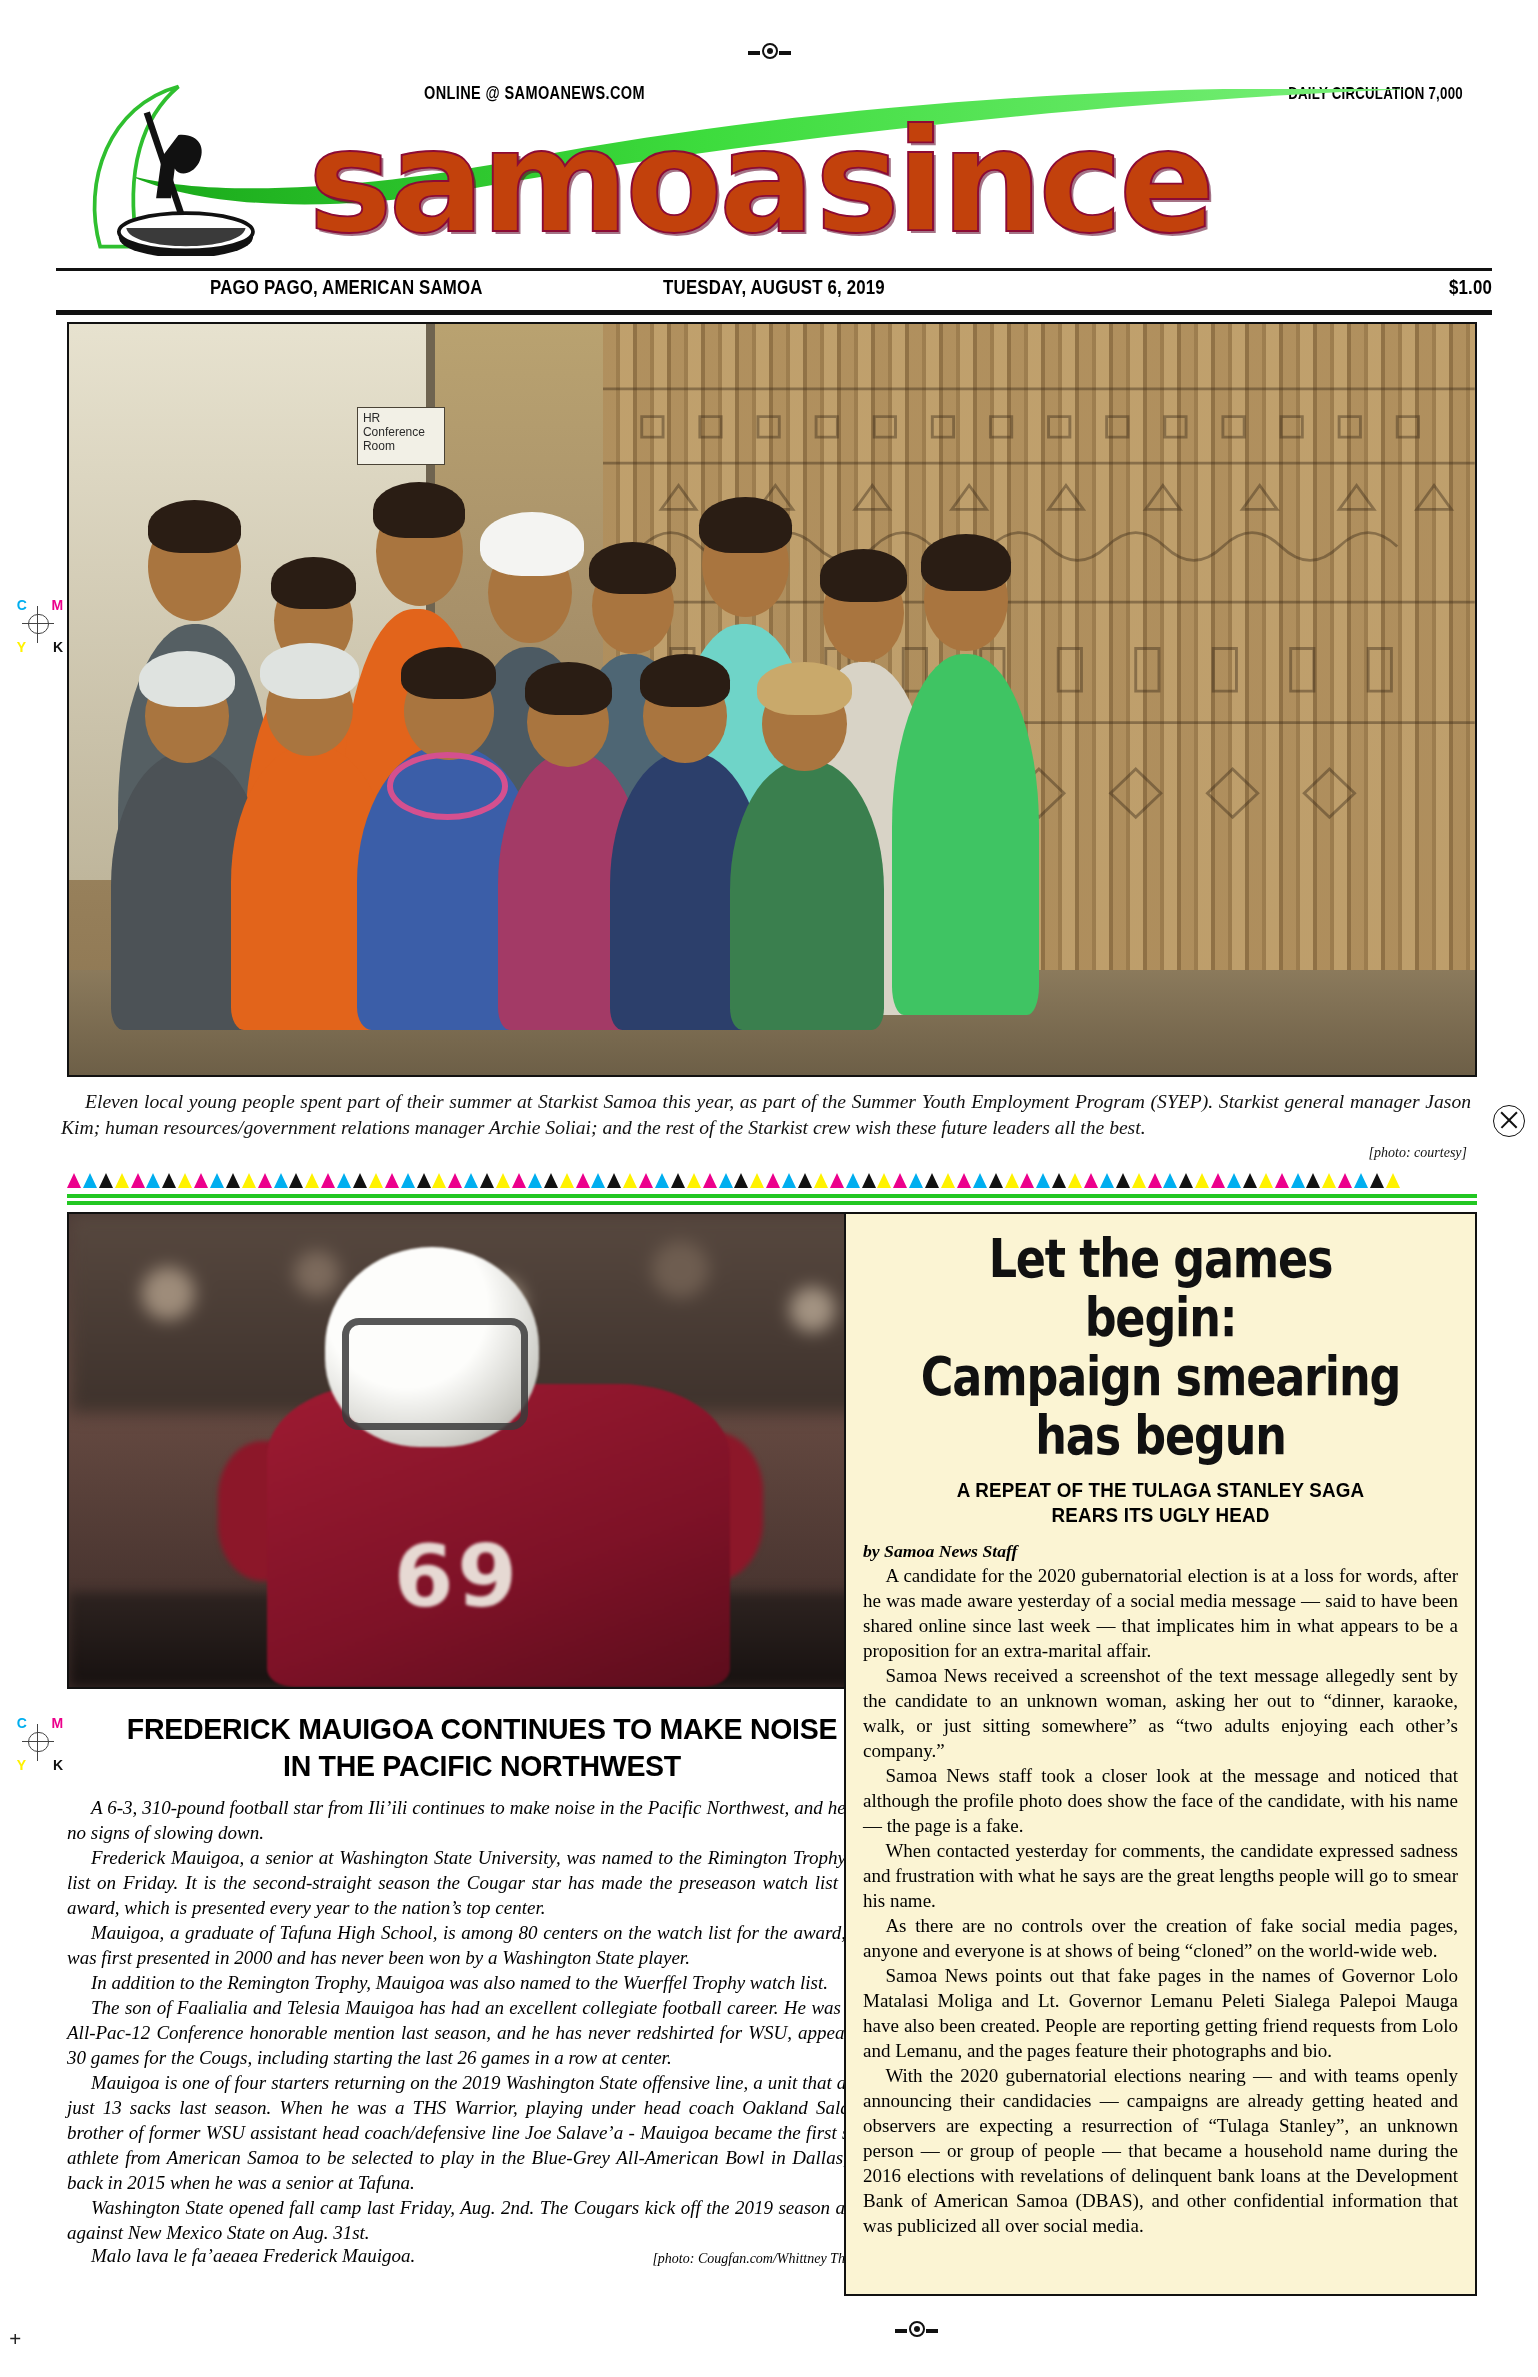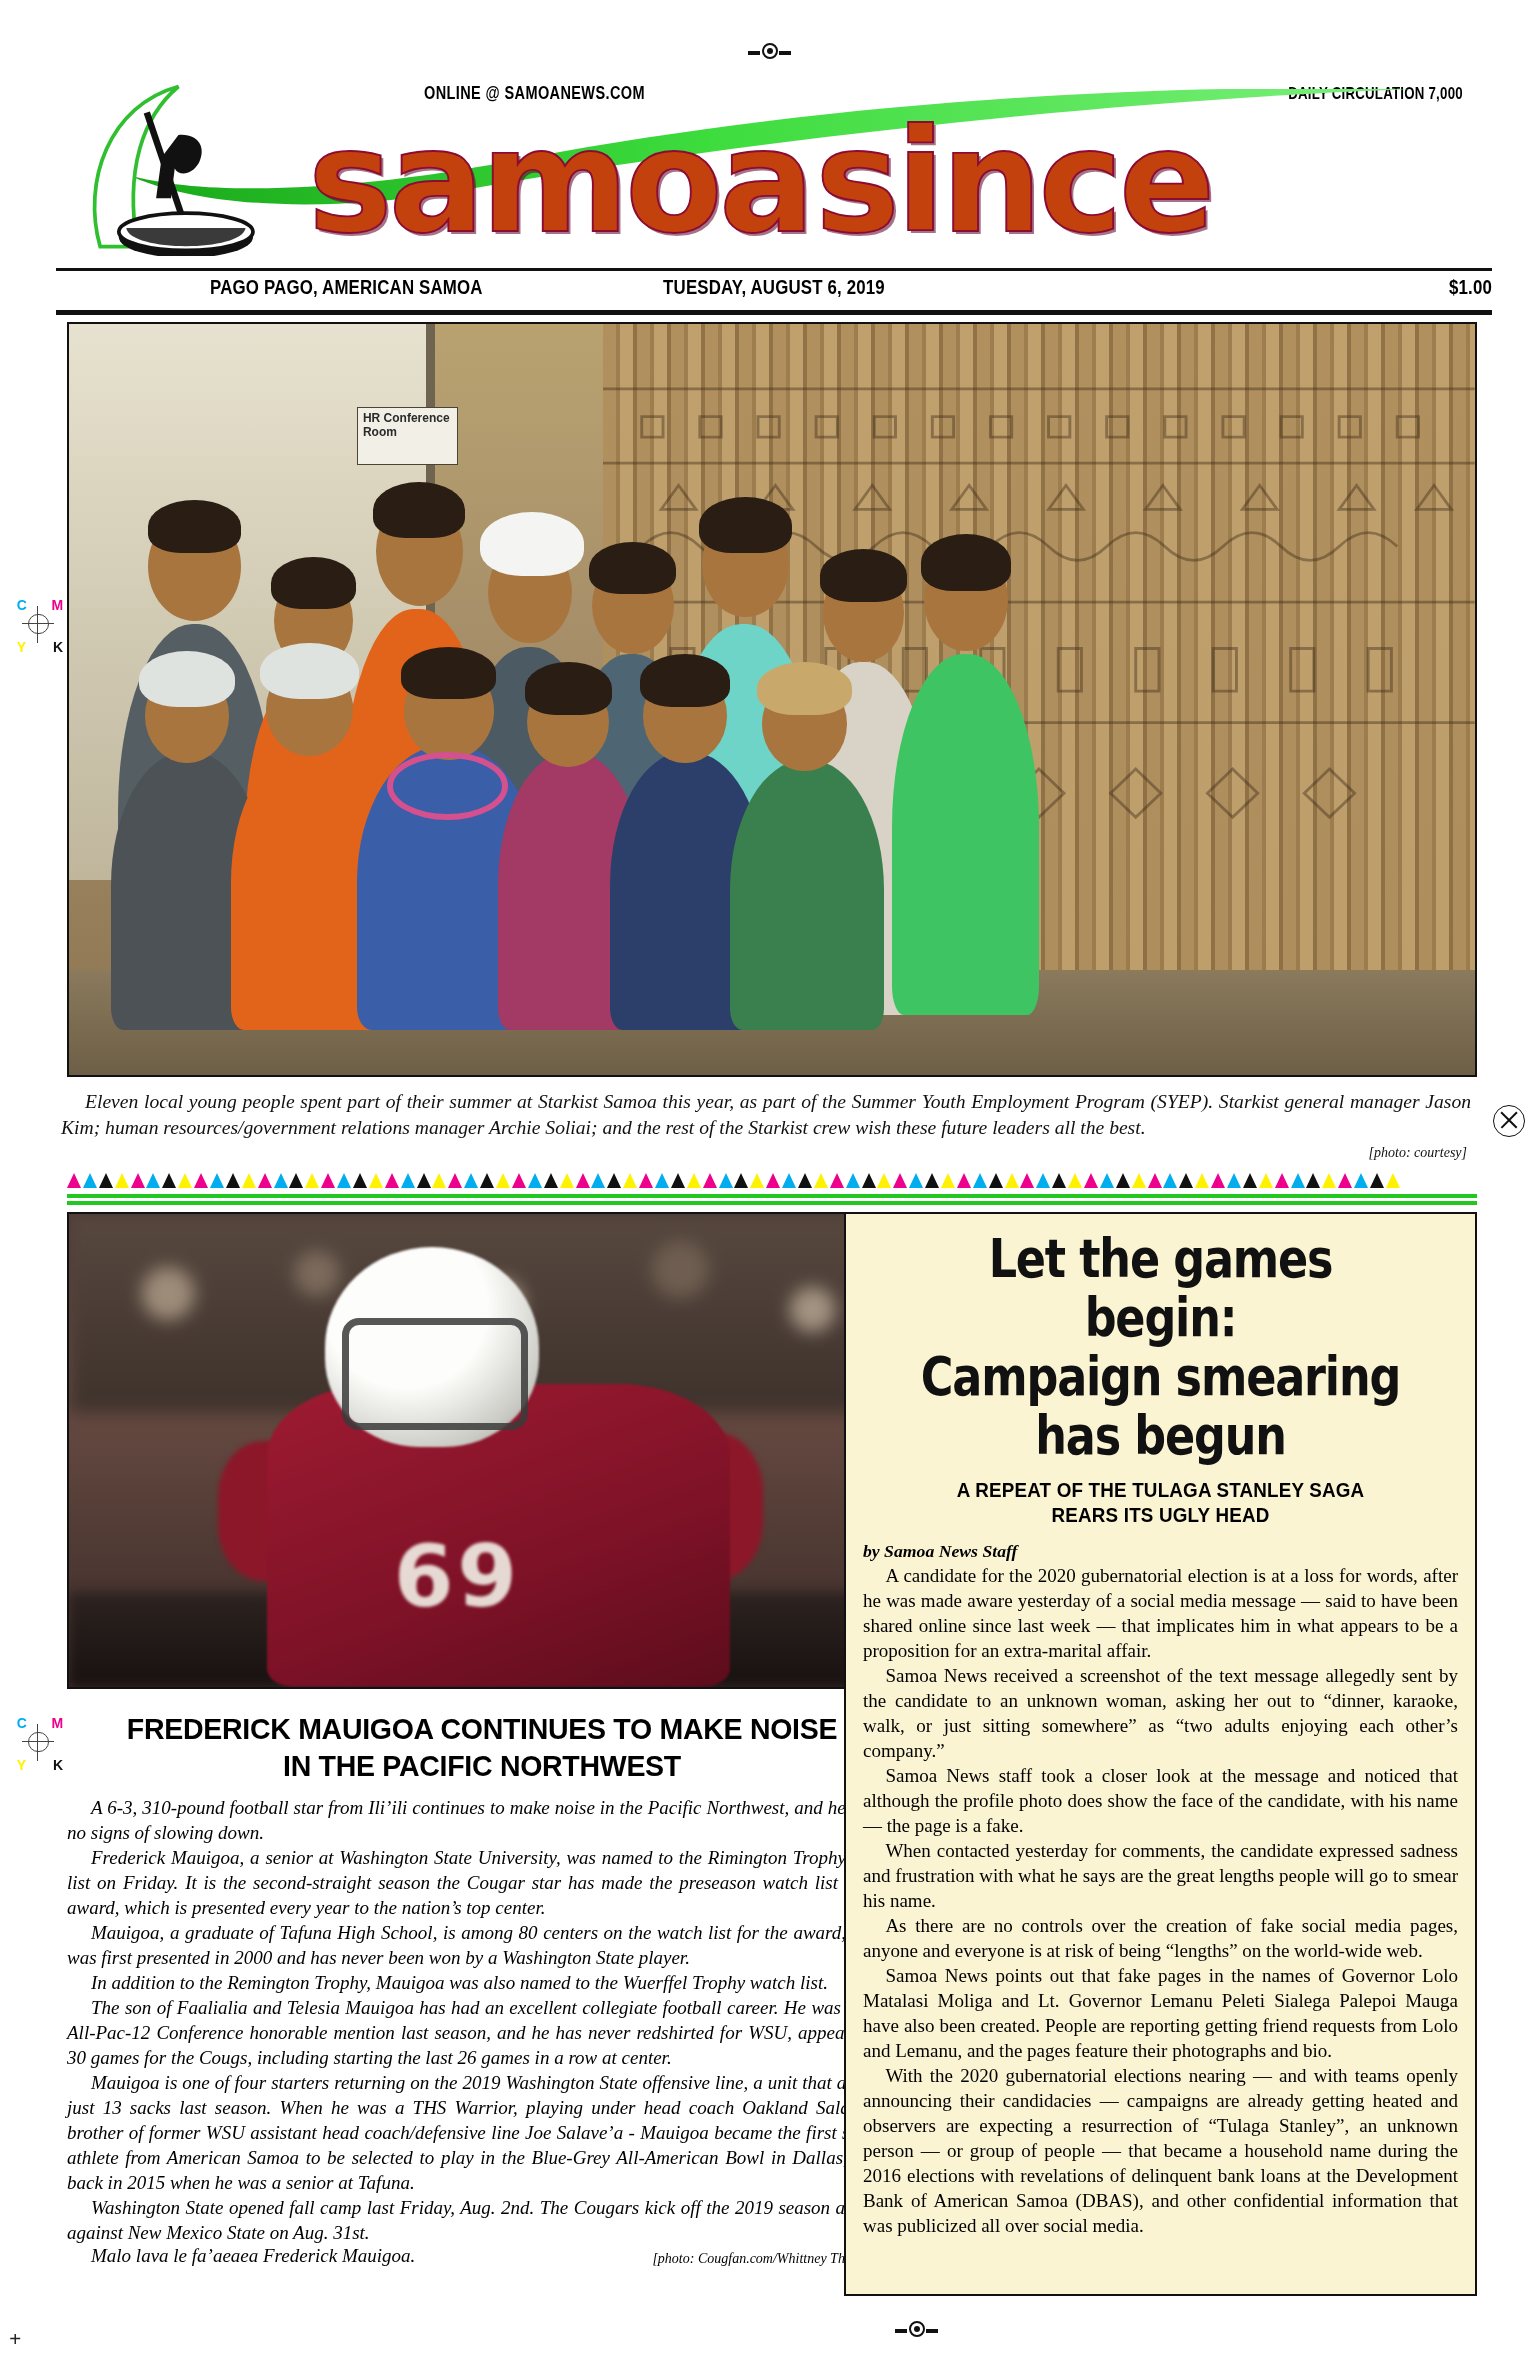--- a/index.html
+++ b/index.html
@@ -113,23 +113,23 @@
   .tapa {
     position:absolute; right:0; top:0; width:62%; height:100%;
     opacity:.55;
   }
   .door-left {
     position:absolute; left:0; top:0; width:26%; height:74%;
     background:linear-gradient(180deg,#e7e2cf,#bfb69c);
     border-right:9.3px solid #6f6450;
   }
   .hr-sign {
-    position:absolute; left:20.5%; top:11%; width:101px; height:58px;
+    position:absolute; left:20.5%; top:11%; width:88px; height:58px;
     background:#f2f0e6; border:1.9px solid #4a4336;
-    font-size:12px; color:#2b2b2b; padding:3.7px 4.7px; line-height:14px; font-weight:bold;
+    font-size:12px; color:#2b2b2b; padding:3.7px 4.7px; line-height:14px; font-weight:normal;
   }
   .floor {
     position:absolute; left:0; bottom:0; width:100%; height:14%;
     background:linear-gradient(180deg,#8b7a5c,#6d5f47);
   }
   .person { position:absolute; border-radius:48% 48% 8% 8%; }
   .head { position:absolute; border-radius:50%; background:#a9753f; }
   .hairnet { position:absolute; border-radius:50% 50% 40% 40%; background:#dfe3e0; }
   .hair { position:absolute; border-radius:50% 50% 35% 35%; background:#2a1d14; }
   .lei  { position:absolute; border-radius:50%; border:6.5px solid #d4508f; }
@@ -591,21 +591,21 @@
       <div>REARS ITS UGLY HEAD</div>
     </div>
 
     <div class="news-byline">by Samoa News Staff</div>
 
     <div class="news-body">
       <p>A candidate for the 2020 gubernatorial election is at a loss for words, after he was made aware yesterday of a social media message — said to have been shared online since last week — that implicates him in what appears to be a proposition for an extra-marital affair.</p>
       <p>Samoa News received a screenshot of the text message allegedly sent by the candidate to an unknown woman, asking her out to “dinner, karaoke, walk, or just sitting somewhere” as “two adults enjoying each other’s company.”</p>
       <p>Samoa News staff took a closer look at the message and noticed that although the profile photo does show the face of the candidate, with his name — the page is a fake.</p>
       <p>When contacted yesterday for comments, the candidate expressed sadness and frustration with what he says are the great lengths people will go to smear his name.</p>
-      <p>As there are no controls over the creation of fake social media pages, anyone and everyone is at risk of being “lengths” on the world-wide web.</p>
+      <p>As there are no controls over the creation of fake social media pages, anyone and everyone is at shows of being “cloned” on the world-wide web.</p>
       <p>Samoa News points out that fake pages in the names of Governor Lolo Matalasi Moliga and Lt. Governor Lemanu Peleti Sialega Palepoi Mauga have also been created. People are reporting getting friend requests from Lolo and Lemanu, and the pages feature their photographs and bio.</p>
       <p>With the 2020 gubernatorial elections nearing — and with teams openly announcing their candidacies — campaigns are already getting heated and observers are expecting a resurrection of “Tulaga Stanley”, an unknown person — or group of people — that became a household name during the 2016 elections with revelations of delinquent bank loans at the Development Bank of American Samoa (DBAS), and other confidential information that was publicized all over social media.</p>
     </div>
   </div>
 </div>
 
 <div class="reg-target" id="reg-bottom">
   <div class="bar l"></div>
   <div class="bar r"></div>
   <div class="ring"></div>

